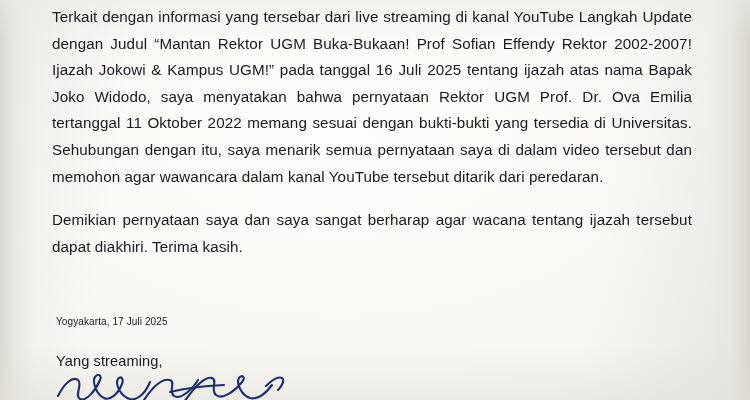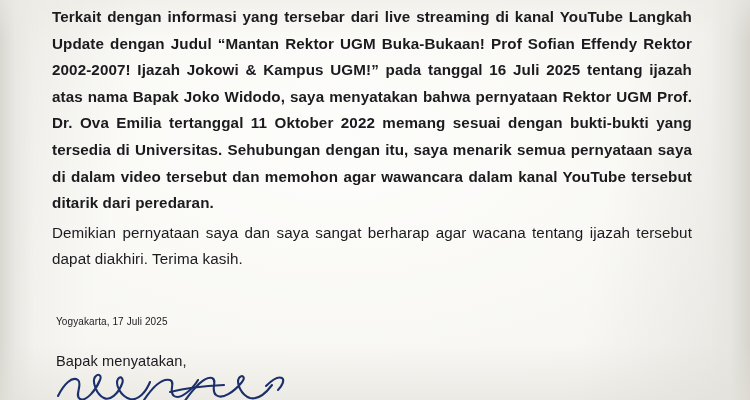--- a/index.html
+++ b/index.html
@@ -67,22 +67,21 @@
     letter-spacing: 0.1px;
     z-index: 3;
   }
   .para {
     margin: 0 0 16px 0;
   }
   .para:last-child {
     margin-bottom: 0;
   }
   .para-first {
-    margin-bottom: 3px;
-    font-weight: bold;
+    margin-bottom: 17px;
   }
   .place-date {
     position: absolute;
     left: 56px;
     top: 316px;
     color: #1b1b1f;
     font-size: 10px;
     letter-spacing: 0.1px;
     z-index: 3;
   }
@@ -115,21 +114,21 @@
 
   <div class="left-edge"></div>
   <div class="right-edge"></div>
 
   <div class="body-text">
     <p class="para para-first">Terkait dengan informasi yang tersebar dari live streaming di kanal YouTube Langkah Update dengan Judul “Mantan Rektor UGM Buka-Bukaan! Prof Sofian Effendy Rektor 2002-2007! Ijazah Jokowi &amp; Kampus UGM!” pada tanggal 16 Juli 2025 tentang ijazah atas nama Bapak Joko Widodo, saya menyatakan bahwa pernyataan Rektor UGM Prof. Dr. Ova Emilia tertanggal 11 Oktober 2022 memang sesuai dengan bukti-bukti yang tersedia di Universitas.  Sehubungan dengan itu, saya menarik semua pernyataan saya di dalam video tersebut dan memohon agar wawancara dalam kanal YouTube tersebut ditarik dari peredaran.</p>
     <p class="para">Demikian pernyataan saya dan saya sangat berharap agar wacana tentang ijazah tersebut dapat diakhiri. Terima kasih.</p>
   </div>
 
   <div class="place-date">Yogyakarta, 17 Juli 2025</div>
-  <div class="signer-label">Bapak menyatakan,</div>
+  <div class="signer-label">Yang streaming,</div>
 
   <div class="signature">
     <svg width="240" height="40" viewBox="0 0 240 40" fill="none" xmlns="http://www.w3.org/2000/svg" aria-hidden="true">
       <g stroke="#1b2f6b" stroke-width="2.1" stroke-linecap="round" stroke-linejoin="round" fill="none">
         <path d="M6 28 C12 16, 20 8, 26 12 C31 16, 22 28, 28 31 C34 34, 44 22, 48 12 C50 7, 46 5, 43 9 C40 13, 44 26, 52 30 C58 33, 66 26, 70 16 C72 11, 69 7, 66 11 C63 16, 68 28, 78 31 C86 33, 94 24, 98 14"></path>
         <path d="M92 32 C100 20, 110 10, 118 12 C124 14, 116 24, 122 28 C128 32, 140 22, 146 12"></path>
         <path d="M132 34 C142 20, 152 8, 160 10 C166 12, 158 22, 164 27 C170 32, 182 24, 190 14 C194 9, 190 6, 187 10 C184 15, 189 27, 198 30 C206 32, 214 25, 220 17"></path>
         <path d="M118 24 C134 20, 152 18, 172 17"></path>
         <path d="M214 18 C220 12, 226 8, 230 10 C233 12, 230 18, 226 22"></path>
       </g>

